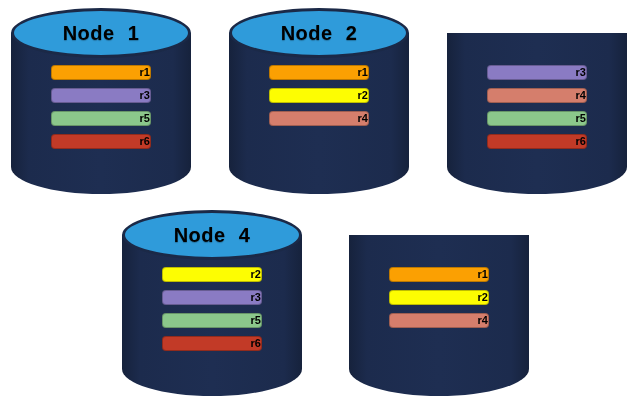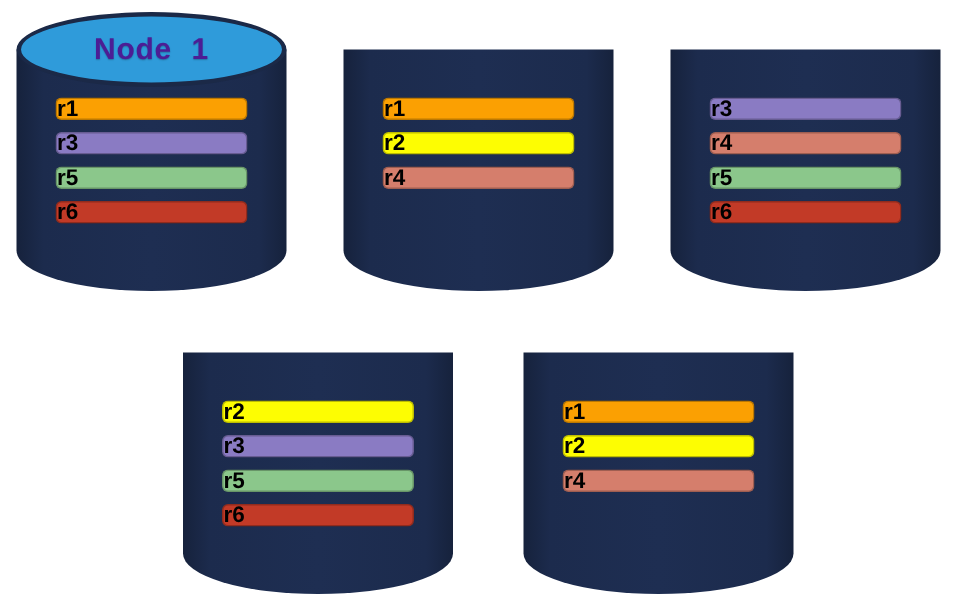--- a/index.html
+++ b/index.html
@@ -37,85 +37,91 @@
     height: 50px;
     box-sizing: border-box;
     background: #2F9BDA;
     border: 3px solid #1B2947;
     border-radius: 50%;
     display: flex;
     align-items: center;
     justify-content: center;
   }
   .node-title {
-    color: #4c1d95;
+    color: #000000;
     font-weight: bold;
     font-size: 20px;
     word-spacing: 7px;
     letter-spacing: 0.5px;
     text-shadow: 0 1px 1px rgba(0,0,0,0.25);
   }
   .bars {
     position: absolute;
     left: 0;
     top: 57px;
     width: 100%;
     display: flex;
     flex-direction: column;
     align-items: center;
     gap: 8px;
   }
   .bar {
-    width: 128px;
+    width: 100px;
     height: 15px;
     box-sizing: border-box;
     border-radius: 4px;
     border: 1px solid rgba(0,0,0,0.25);
     color: #000000;
     font-weight: bold;
-    font-size: 15px;
+    font-size: 11px;
     line-height: 13px;
-    text-align: left;
+    text-align: right;
   }
 </style>
 </head>
 <body>
 
 <div id="canvas">
     <div class="node" style="left: 11px; top: 8px;">
     <div class="cyl-body"></div>
     <div class="cyl-top">
       <span class="node-title">Node 1</span>
     </div>
     <div class="bars">
         <div class="bar" style="background: rgb(251, 160, 2);">r1</div>
         <div class="bar" style="background: rgb(138, 123, 195);">r3</div>
         <div class="bar" style="background: rgb(139, 199, 139);">r5</div>
         <div class="bar" style="background: rgb(194, 58, 39);">r6</div>
       </div>
   </div>
     <div class="node" style="left: 229px; top: 8px;">
     <div class="cyl-body"></div>
+    <div class="cyl-top">
+      <span class="node-title">Node 2</span>
+    </div>
     <div class="bars">
         <div class="bar" style="background: rgb(251, 160, 2);">r1</div>
         <div class="bar" style="background: rgb(253, 253, 2);">r2</div>
         <div class="bar" style="background: rgb(213, 126, 108);">r4</div>
       </div>
   </div>
     <div class="node" style="left: 447px; top: 8px;">
     <div class="cyl-body"></div>
     <div class="bars">
         <div class="bar" style="background: rgb(138, 123, 195);">r3</div>
         <div class="bar" style="background: rgb(213, 126, 108);">r4</div>
         <div class="bar" style="background: rgb(139, 199, 139);">r5</div>
         <div class="bar" style="background: rgb(194, 58, 39);">r6</div>
       </div>
   </div>
     <div class="node" style="left: 122px; top: 210px;">
     <div class="cyl-body"></div>
+    <div class="cyl-top">
+      <span class="node-title">Node 4</span>
+    </div>
     <div class="bars">
         <div class="bar" style="background: rgb(253, 253, 2);">r2</div>
         <div class="bar" style="background: rgb(138, 123, 195);">r3</div>
         <div class="bar" style="background: rgb(139, 199, 139);">r5</div>
         <div class="bar" style="background: rgb(194, 58, 39);">r6</div>
       </div>
   </div>
     <div class="node" style="left: 349px; top: 210px;">
     <div class="cyl-body"></div>
     <div class="bars">

